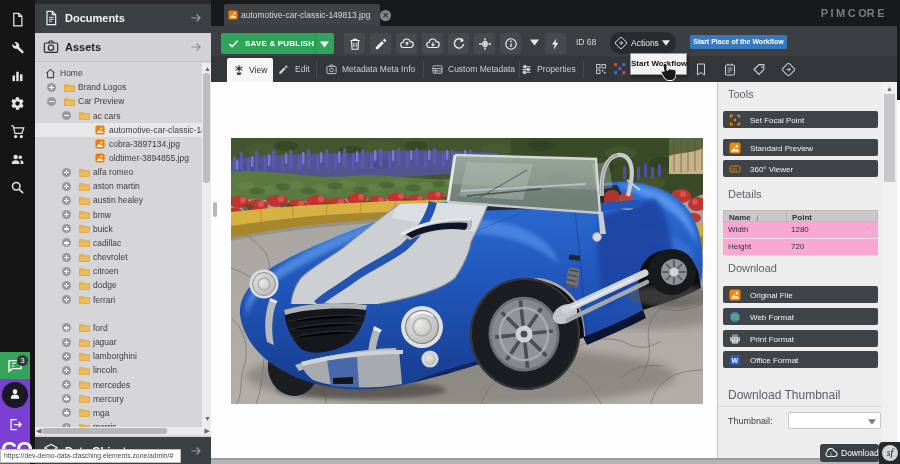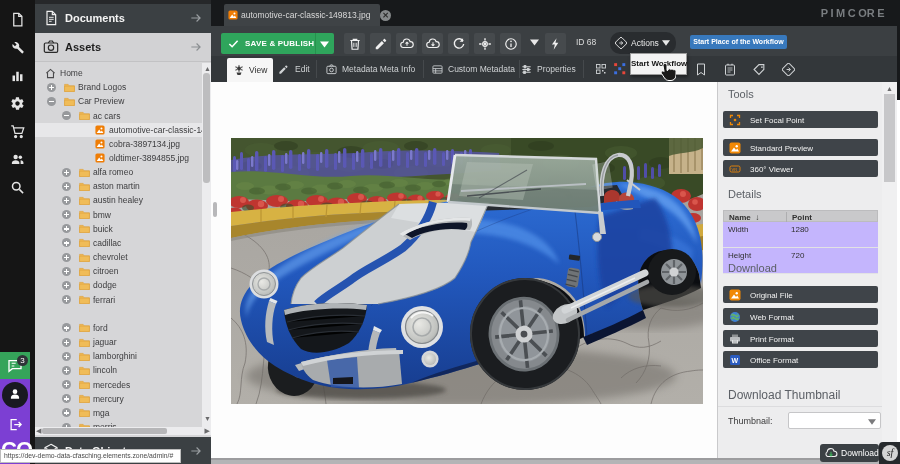--- a/index.html
+++ b/index.html
@@ -71,21 +71,21 @@
 .rpbtn span { position:absolute; left:27px; top:4.5px; }
 .rpbtn svg { position:absolute; left:6px; top:2.5px; width:12px; height:12px; }
 #rvscroll { left:882px; top:82px; width:15px; height:376px; background:#f0f0f1; }
 #rvthumb { position:absolute; left:2px; top:12px; width:11px; height:88px; background:#c7c7c9; }
 #rightedge { left:897px; top:0; width:3px; height:100px; background:#17191b; }
 #bottomstrip { left:211px; top:458px; width:689px; height:6px; background:linear-gradient(#9c9c9e 0 2px,#b4b4b6 2px 100%); }
 
 
 #dtable { position:absolute; left:5px; top:128px; width:155px; font-size:8px; color:#303030; }
 #dtable .hrow { position:relative; height:12px; background:#c9c9cb; border:1px solid #bcbcbe; font-weight:bold; }
-#dtable .drow { position:relative; height:26px; background:#c4b5fd; border-bottom:1px solid #e2e2e4; }
+#dtable .drow { position:relative; height:17px; background:#f9a8d4; border-bottom:1px solid #e2e2e4; }
 #dtable .c1 { position:absolute; left:5px; }
 #dtable .c2 { position:absolute; left:68px; }
 
 
 #dlbtn { left:820px; top:444px; width:59px; height:18px; background:#3b4044; border-radius:3px; color:#fff; font-size:8.5px; }
 #sfbadge { left:879px; top:442px; width:21px; height:22px; background:#26292c; border-radius:4px 0 0 0; }
 #sfcircle { position:absolute; left:3px; top:3px; width:16px; height:16px; border-radius:50%; background:#d4d4d4; color:#222; font-size:10px; font-style:italic; font-family:"Liberation Serif",serif; text-align:center; line-height:15px; }
 
 
 #wf-tooltip { left:630px; top:53px; width:57px; white-space:nowrap; height:22px; background:#f3f3f3; border:1px solid #9b9b9b; box-shadow:1px 2px 3px rgba(0,0,0,.4); color:#151515; font-size:8px; font-weight:bold; text-align:center; line-height:20px; z-index:40; }

